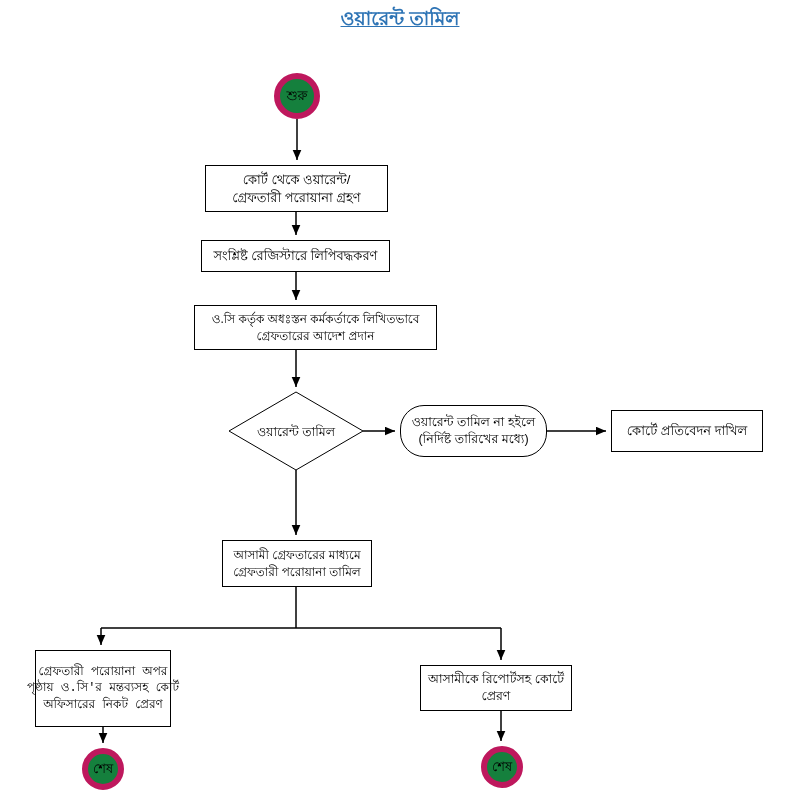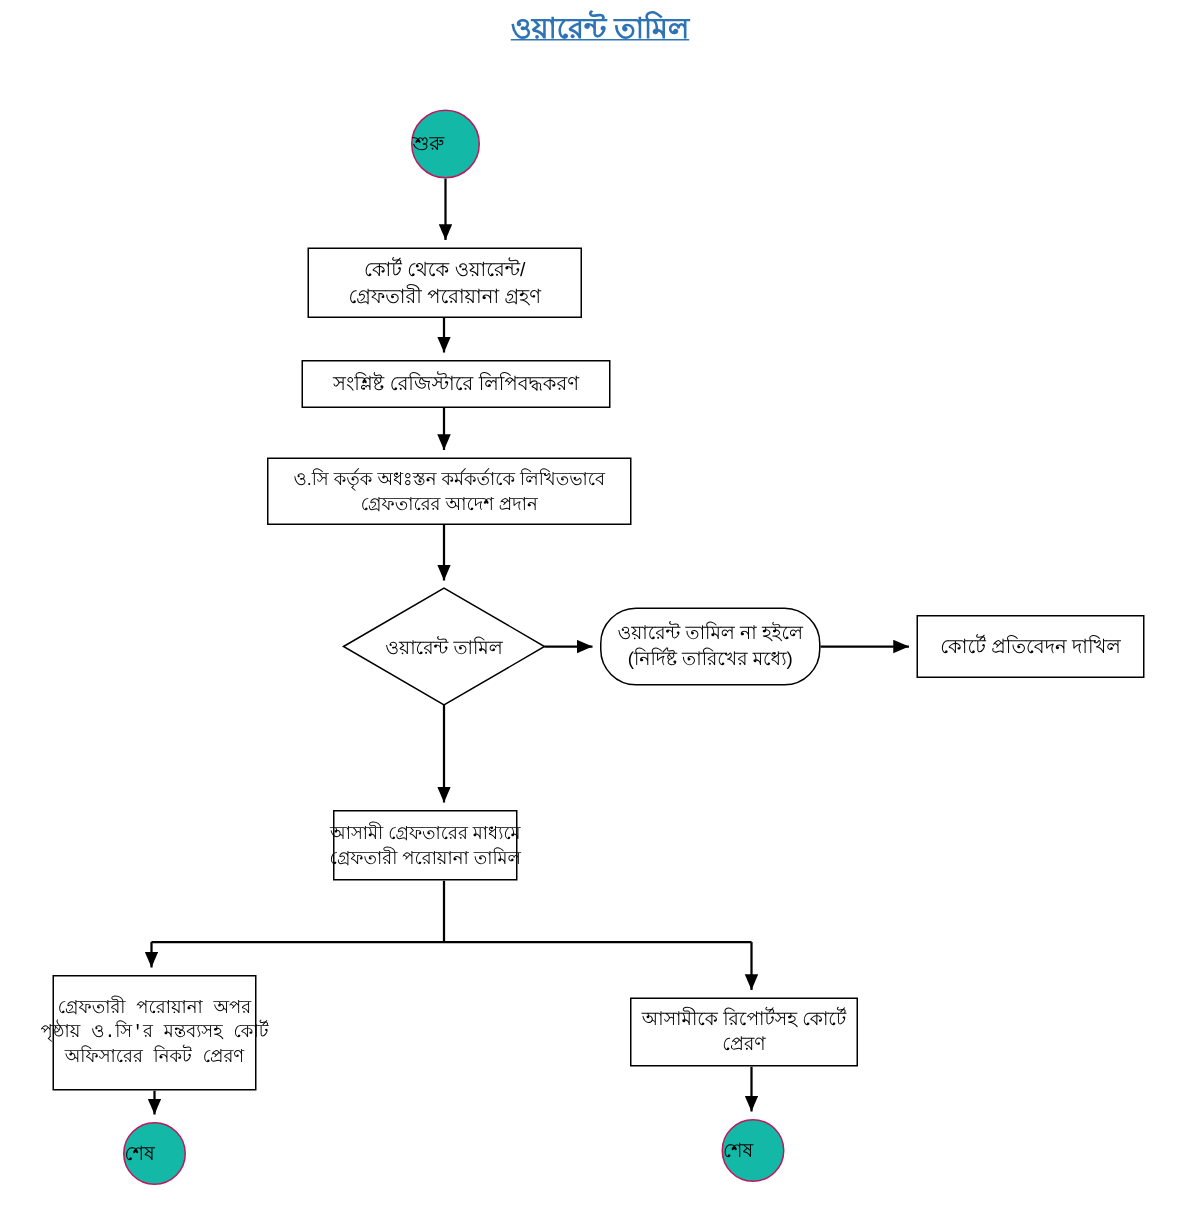--- a/index.html
+++ b/index.html
@@ -47,47 +47,47 @@
     font-size: 13px;
     line-height: 1.35;
     padding: 2px 4px;
   }
   .node .line {
     display: block;
     white-space: nowrap;
   }
   .circle {
     position: absolute;
-    background: #14b8a6;
-    border: 1px solid #be185d;
+    background: #15803d;
+    border: 6px solid #be185d;
     border-radius: 50%;
     box-sizing: border-box;
     display: flex;
     align-items: center;
-    justify-content: flex-start;
+    justify-content: center;
     text-align: center;
     font-size: 13px;
     color: #000000;
   }
   .diamond-label {
     position: absolute;
     left: 229px;
     top: 423px;
     width: 134px;
     text-align: center;
     font-size: 12.5px;
     color: #000000;
   }
   #node-start        { left: 274px; top: 73px;  width: 46px;  height: 46px; }
   #node-receive      { left: 205px; top: 165px; width: 183px; height: 47px; }
-  #node-register     { left: 201px; top: 240px; width: 206px; height: 32px; }
-  #node-oc-order     { left: 178px; top: 305px; width: 243px; height: 45px; font-size: 12px; }
+  #node-register     { left: 201px; top: 240px; width: 189px; height: 32px; }
+  #node-oc-order     { left: 194px; top: 305px; width: 243px; height: 45px; font-size: 12px; }
   #node-not-executed { left: 400px; top: 405px; width: 147px; height: 52px; font-size: 12.5px; border-radius: 24px; }
   #node-court-report { left: 611px; top: 410px; width: 152px; height: 42px; }
-  #node-executed     { left: 222px; top: 540px; width: 123px; height: 47px; font-size: 12px; }
+  #node-executed     { left: 222px; top: 540px; width: 150px; height: 47px; font-size: 12px; }
   #node-court-officer{ left: 35px;  top: 650px; width: 136px; height: 77px; font-size: 12px; font-family: Liberation Mono, monospace; }
   #node-accused      { left: 420px; top: 665px; width: 152px; height: 46px; font-size: 12.5px; }
   #node-end-left     { left: 82px;  top: 748px; width: 42px;  height: 42px; }
   #node-end-right    { left: 481px; top: 746px; width: 42px;  height: 42px; }
 </style>
 </head>
 <body>
 
 <div class="canvas">
 

